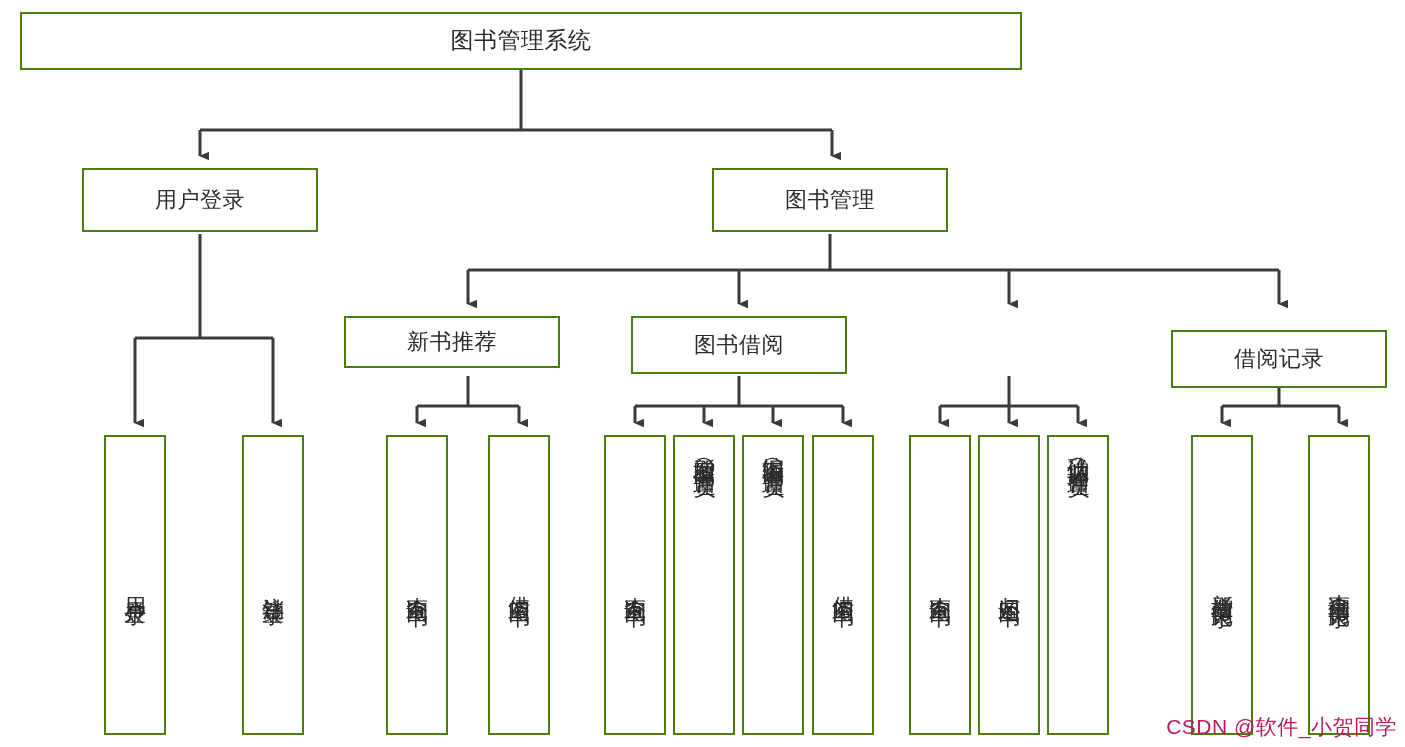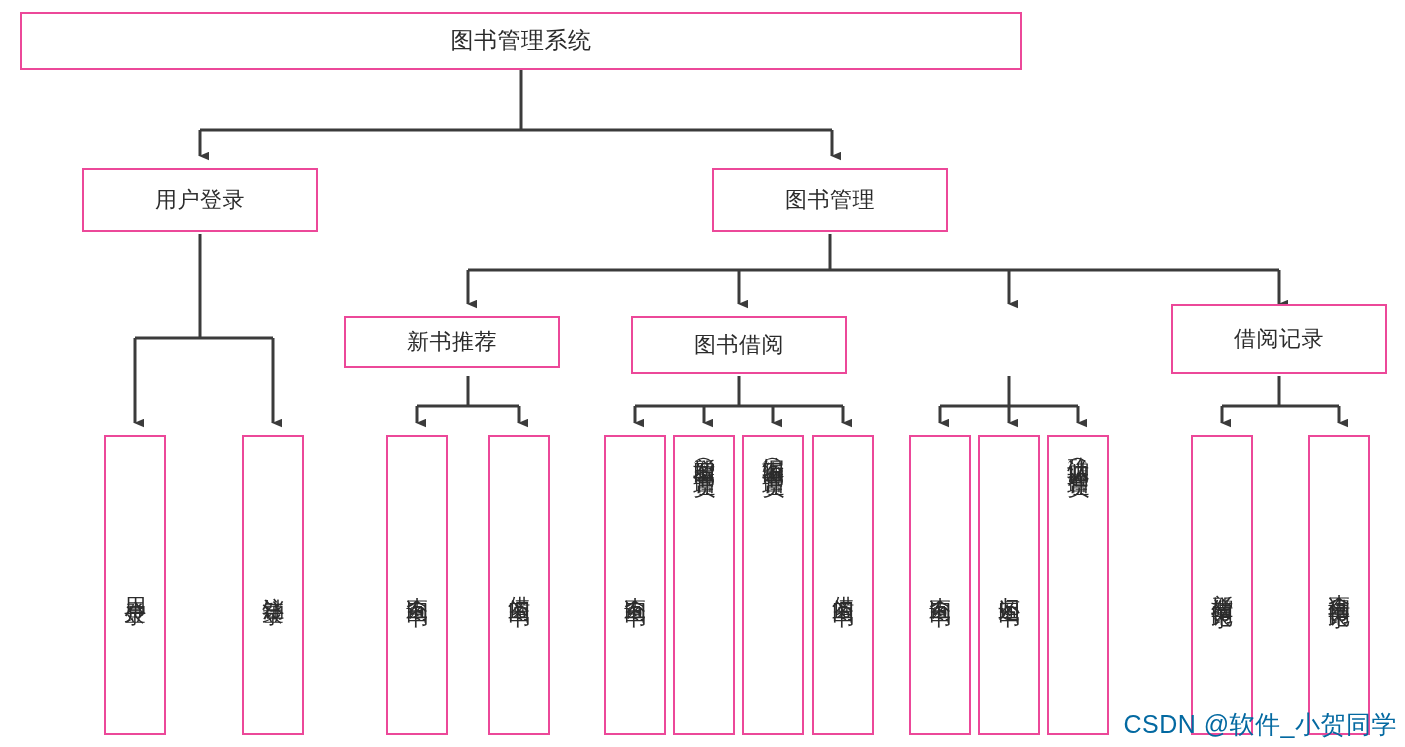--- a/index.html
+++ b/index.html
@@ -23,21 +23,21 @@
   svg#tree-svg {
     position: absolute;
     left: 0; top: 0;
     width: 1405px;
     height: 747px;
     display: block;
   }
   .node-box {
     position: absolute;
     box-sizing: border-box;
-    border: 2px solid #ec4899;
+    border: 2px solid #4d7c0f;
     background: #ffffff;
     display: flex;
     align-items: center;
     justify-content: center;
     overflow: hidden;
   }
   .node-label {
     color: #2b2b2b;
     line-height: 1.12;
     letter-spacing: 0.5px;
@@ -57,22 +57,22 @@
     letter-spacing: 3px;
     white-space: nowrap;
     padding-top: 2px;
   }
   .leaf.leaf-center { align-items: center; }
   .leaf.leaf-center .node-label { padding-top: 0; }
   #watermark {
     position: absolute;
     right: 8px;
     bottom: 6px;
-    font-size: 25px;
-    color: #0369a1;
+    font-size: 21px;
+    color: #be185d;
     letter-spacing: 0.5px;
     user-select: none;
     pointer-events: none;
     white-space: nowrap;
     margin-top: 28px;
   }
 </style>
 </head>
 <body>
 
@@ -140,21 +140,21 @@
   <div class="node-box lvl1" style="left:712px; top:168px; width:236px; height:64px;text-align:center;">
     <span class="node-label">图书管理</span>
   </div>
 
   <div class="node-box lvl2" style="left:344px; top:316px; width:216px; height:52px;">
     <span class="node-label">新书推荐</span>
   </div>
   <div class="node-box lvl2" style="left:631px; top:316px; width:216px; height:58px;">
     <span class="node-label">图书借阅</span>
   </div>
-  <div class="node-box lvl2" style="left:1171px; top:304px; width:216px; height:70px;">
+  <div class="node-box lvl2" style="left:1171px; top:330px; width:216px; height:58px;">
     <span class="node-label">借阅记录</span>
   </div>
 
   <div class="node-box leaf leaf-center" style="left:104px; top:435px; width:62px; height:300px;">
     <span class="node-label">用户登录</span>
   </div>
   <div class="node-box leaf leaf-center" style="left:242px; top:435px; width:62px; height:300px;">
     <span class="node-label">注销登录</span>
   </div>
 

